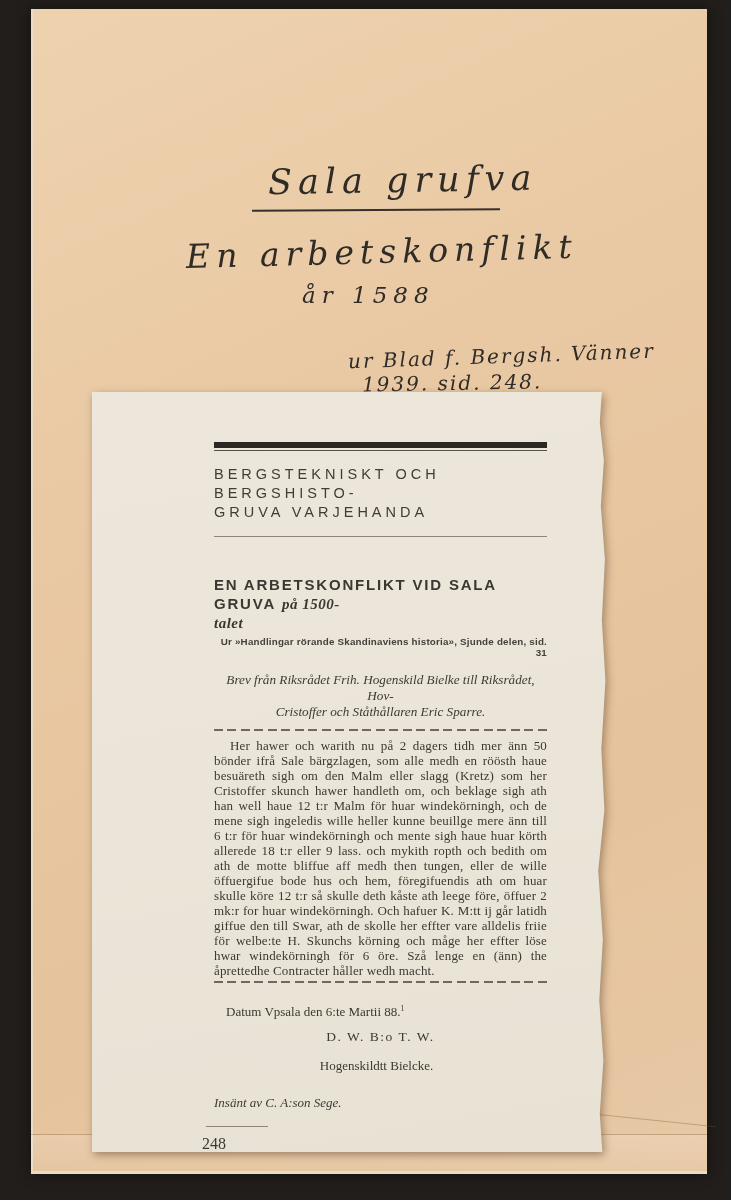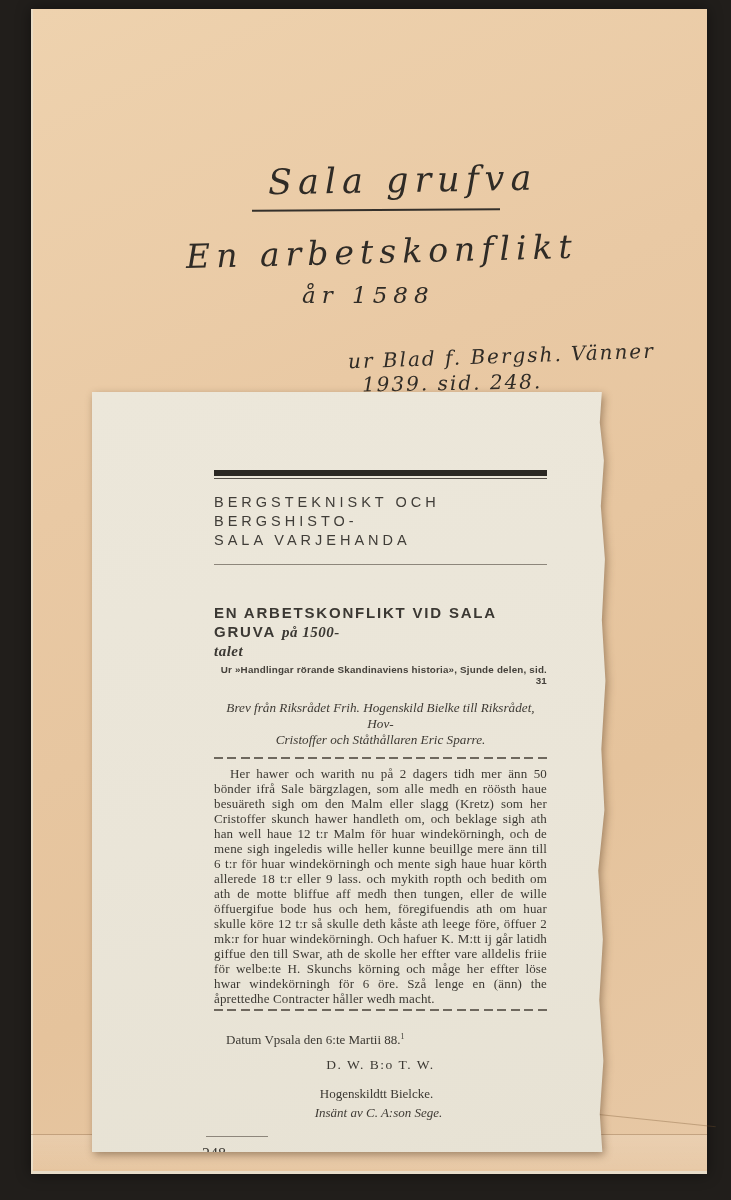--- a/index.html
+++ b/index.html
@@ -35,21 +35,21 @@
   .hw-title{font-size:35px;letter-spacing:6px;}
   .hw-underline{position:absolute;left:252px;top:209px;width:248px;height:2px;background:#34302b;transform:rotate(-.4deg);}
   .hw-note{font-size:20px;letter-spacing:2px;}
   
   .clip-wrap{position:absolute;left:92px;top:392px;filter:drop-shadow(2px 3px 4px rgba(70,45,20,.45));}
   .clipping{
     position:relative;width:515px;height:760px;
     background:linear-gradient(170deg,#ece7da 0%,#eae5d8 55%,#e7e2d4 100%);
     clip-path:polygon(0 0,99% 0,98.6% 4%,99.4% 9%,98.8% 15%,99.6% 22%,99% 30%,99.7% 38%,98.9% 47%,99.5% 55%,98.3% 63%,99.2% 72%,98.5% 80%,99.3% 88%,98.6% 95%,99.1% 100%,0 100%);
   }
-  .column{position:absolute;left:122px;top:0;width:333px;color:#403c36;padding-top:78px;box-sizing:content-box;}
+  .column{position:absolute;left:122px;top:0;width:333px;color:#403c36;padding-top:50px;box-sizing:content-box;}
   .rule-bar{height:6px;background:#2b2823;}
   .rule-thin{height:1px;background:#56514a;margin-top:2px;}
   .section-header{
     margin-top:14px;font-family:"Liberation Sans",sans-serif;
     font-size:14.5px;line-height:19px;letter-spacing:4px;color:#403d38;
   }
   .rule-light{height:1px;background:#8d867b;margin-top:14px;}
   .article-title{
     margin-top:38px;font-family:"Liberation Sans",sans-serif;
     font-size:15px;line-height:19px;letter-spacing:1.8px;color:#3b3833;font-weight:600;
@@ -70,21 +70,21 @@
   }
   .body-text{
     margin-top:7px;font-size:13px;line-height:15px;color:#3c3933;
     text-align:justify;text-indent:16px;letter-spacing:.15px;
   }
   .dashed2{margin-top:3px;}
   .datum-line{margin-top:21px;padding-left:12px;font-size:13px;color:#3c3933;}
   sup{font-size:8px;vertical-align:super;line-height:0;}
   .initials-line{margin-top:9px;text-align:center;font-size:13.5px;letter-spacing:1.5px;color:#3c3933;}
   .signature-line{margin-top:13px;text-align:center;padding-right:8px;font-size:13px;color:#3c3933;}
-  .submitted-line{margin-top:3px;text-align:center;padding-right:4px;font-style:italic;font-size:13px;color:#3e3a34;}
+  .submitted-line{margin-top:21px;text-align:left;padding-right:4px;font-style:italic;font-size:13px;color:#3e3a34;}
   .footnote-rule{margin-top:15px;margin-left:-8px;width:62px;height:1px;background:#8d867b;}
   .footnote{margin-top:4px;margin-left:-8px;font-size:11px;color:#3e3a34;letter-spacing:.2px;}
   .page-number{margin-top:8px;margin-left:-12px;font-size:16px;color:#3c3933;}
 </style>
 </head>
 <body>
 
 <div class="paper"></div>
 <div class="paper-fold"></div>
 <div class="paper-fold-diagonal"></div>
@@ -98,21 +98,21 @@
 
 <div class="clip-wrap">
   <div class="clipping">
     <div class="column">
 
       <div class="rule-bar"></div>
       <div class="rule-thin"></div>
 
       <div class="section-header">
         <div>BERGSTEKNISKT OCH BERGSHISTO-</div>
-        <div>SALA VARJEHANDA</div>
+        <div>GRUVA VARJEHANDA</div>
       </div>
 
       <div class="rule-light"></div>
 
       <div class="article-title">
         <div><span>EN ARBETSKONFLIKT VID SALA GRUVA</span>&nbsp;<span class="title-italic">på 1500-</span></div>
         <div class="title-italic">talet</div>
       </div>
 
       <div class="source-line">Ur »Handlingar rörande Skandinaviens historia», Sjunde delen, sid. 31</div>

